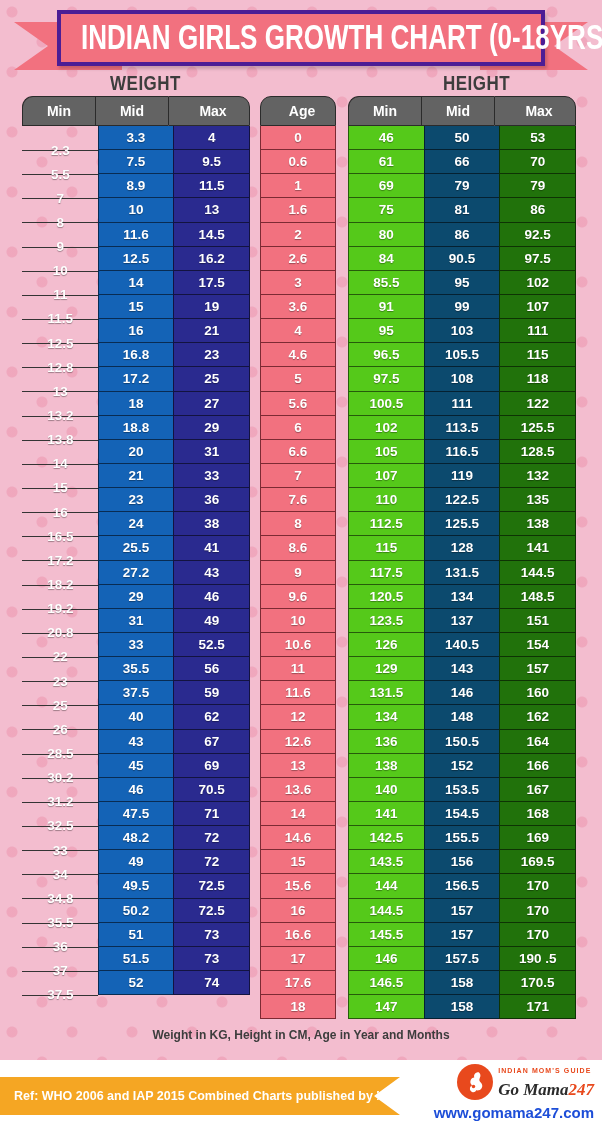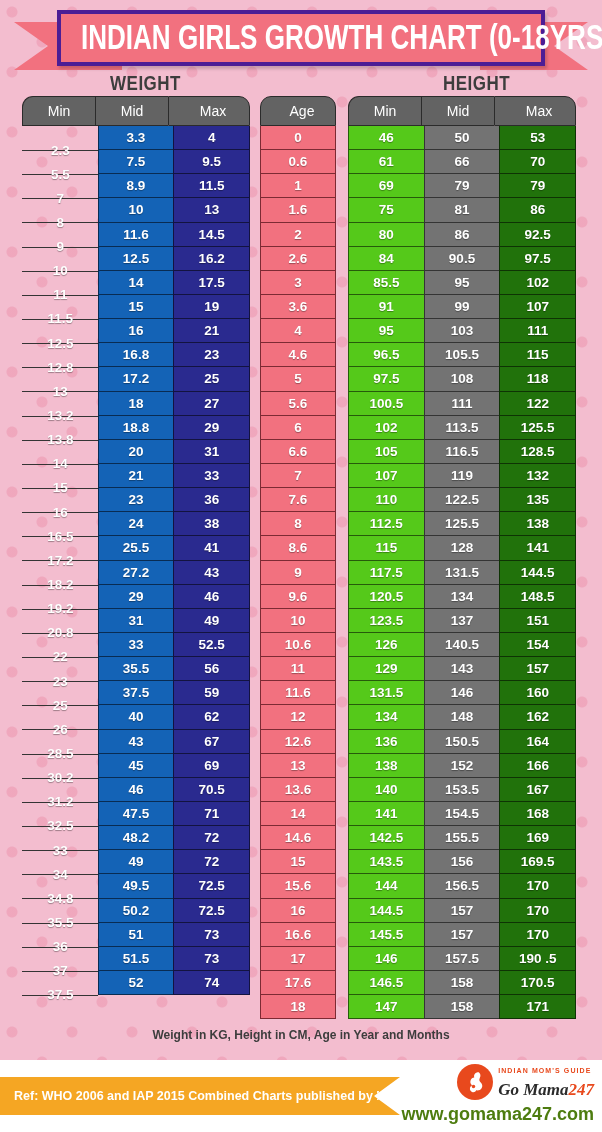--- a/index.html
+++ b/index.html
@@ -59,21 +59,21 @@
   }
   .tbl{ display:flex; flex-direction:column; }
   #weight-table{ margin-left:22px; width:228px; }
   #age-table   { margin-left:10px; width:76px; }
   #height-table{ margin-left:12px; width:228px; }
 
   .hdr-row{ display:flex; height:30px; }
   .hdr-cell{
     flex:1; background:#636363; color:#ffffff;
     display:flex; align-items:center; justify-content:center;
-    font-size:14px; font-weight:normal;
+    font-size:14px; font-weight:bold;
     border:1px solid #2b2b2b;
     border-right-width:0;
   }
   .hdr-cell:last-child{ border-right-width:1px;padding-left:8px; }
   .hdr-row .hdr-cell:first-child{ border-top-left-radius:11px; }
   .hdr-row .hdr-cell:last-child{ border-top-right-radius:11px; }
   #age-table .hdr-cell{ border-top-left-radius:11px; border-top-right-radius:11px; }
 
   .row{ display:flex; height:24.15px; }
   .cell{
@@ -83,21 +83,21 @@
     border-top-width:0; border-right-width:0;
     text-shadow:0 1px 1px rgba(0,0,0,.35);
   }
   .cell:last-child{ border-right-width:1px; }
 
   .c-wmin{ background:#737373;margin-top:24px; }
   .c-wmid{ background:#1463b6; }
   .c-wmax{ background:#2a2a8f; }
   .c-age { background:#f2717f; border-color:#7d2a33; }
   .c-hmin{ background:#55c91a; }
-  .c-hmid{ background:#737373; }
+  .c-hmid{ background:#0c4a6e; }
   .c-hmax{ background:#21720b; }
 
   
   #note{
     position:absolute; left:0; right:0; top:1028px;
     text-align:center; color:#3d3d3d;
     font-size:12px; font-weight:bold;
   }
   
   #footer{
@@ -129,21 +129,21 @@
   #brand-tag{
     font-size:7px; letter-spacing:1.1px; color:#e8491d; font-weight:bold;
   }
   #brand-name{
     font-family:"Liberation Serif", serif;
     font-size:17px; font-style:italic; color:#2b2b2b; font-weight:bold;
     margin-top:1px;
   }
   #brand-name .num{ color:#e8491d; }
   #brand-url{
-    font-size:18px; font-weight:bold; color:#4d7c0f; margin-top:4px;
+    font-size:15px; font-weight:bold; color:#1d4ed8; margin-top:4px;
   }
 </style>
 </head>
 <body>
 
 <div id="page"></div>
 
 <div id="ribbon-wrap">
   <div class="ribbon-tail tail-left"></div>
   <div class="ribbon-tail tail-right"></div>

